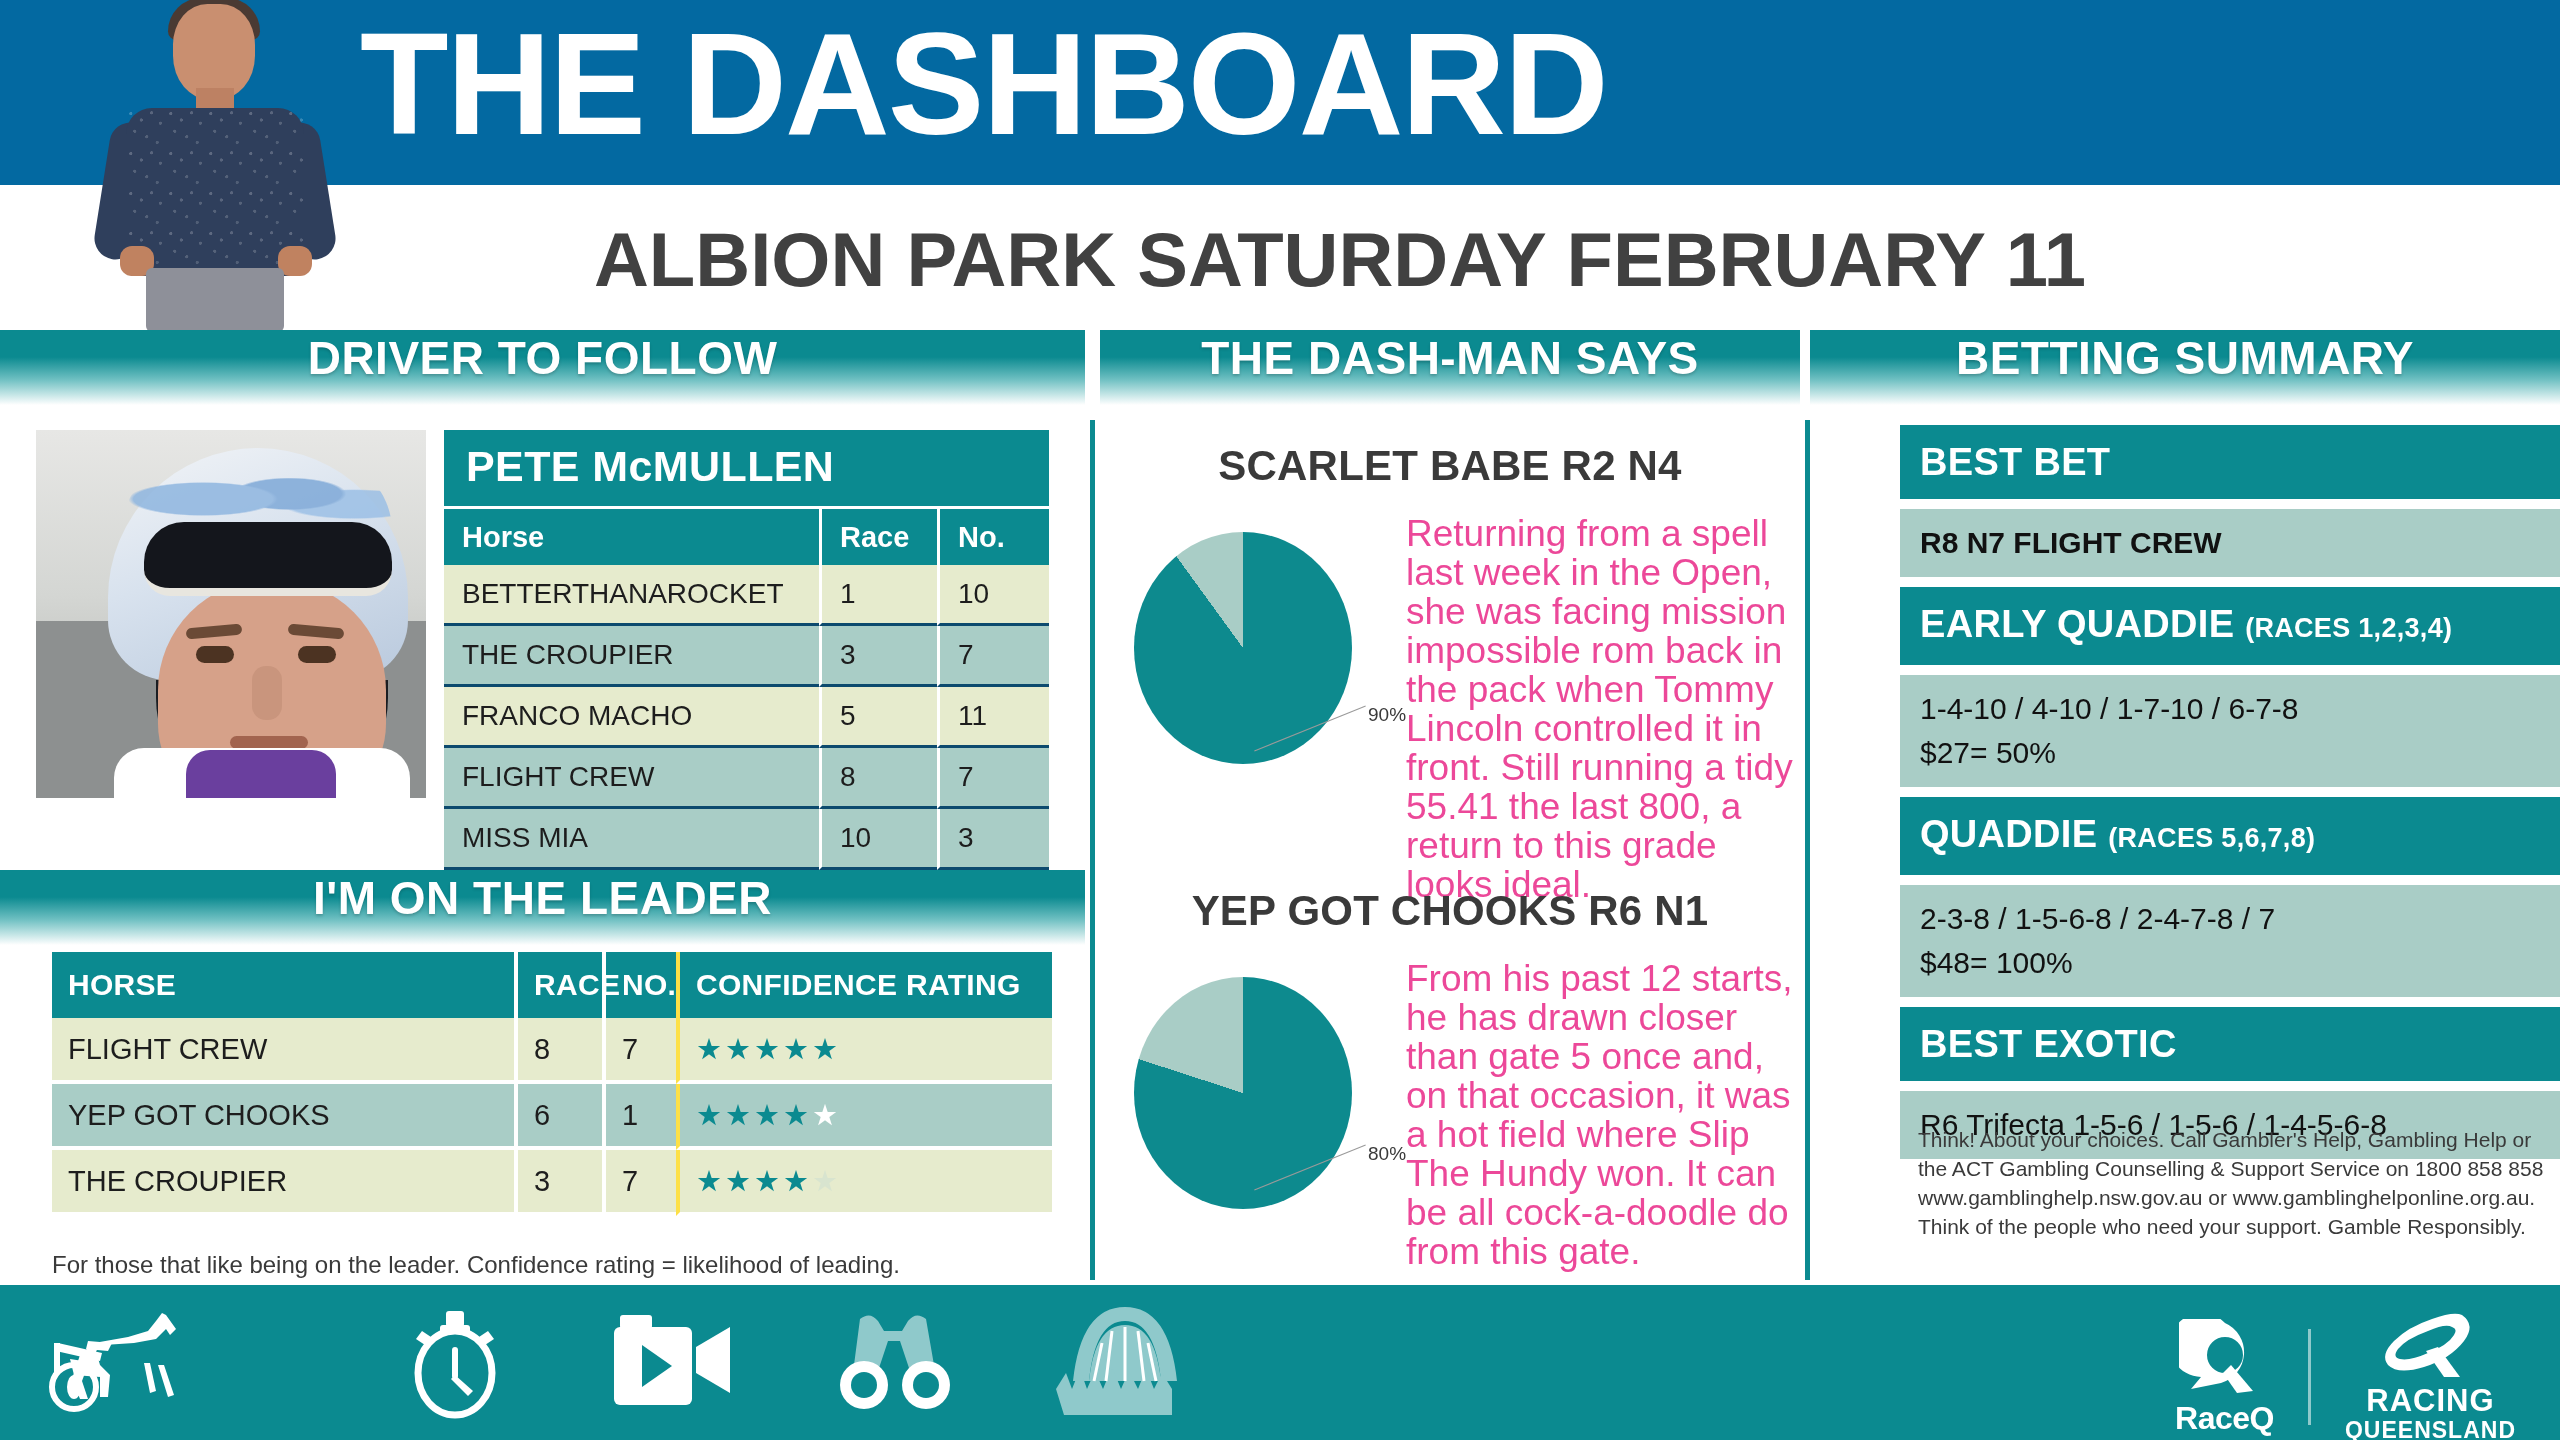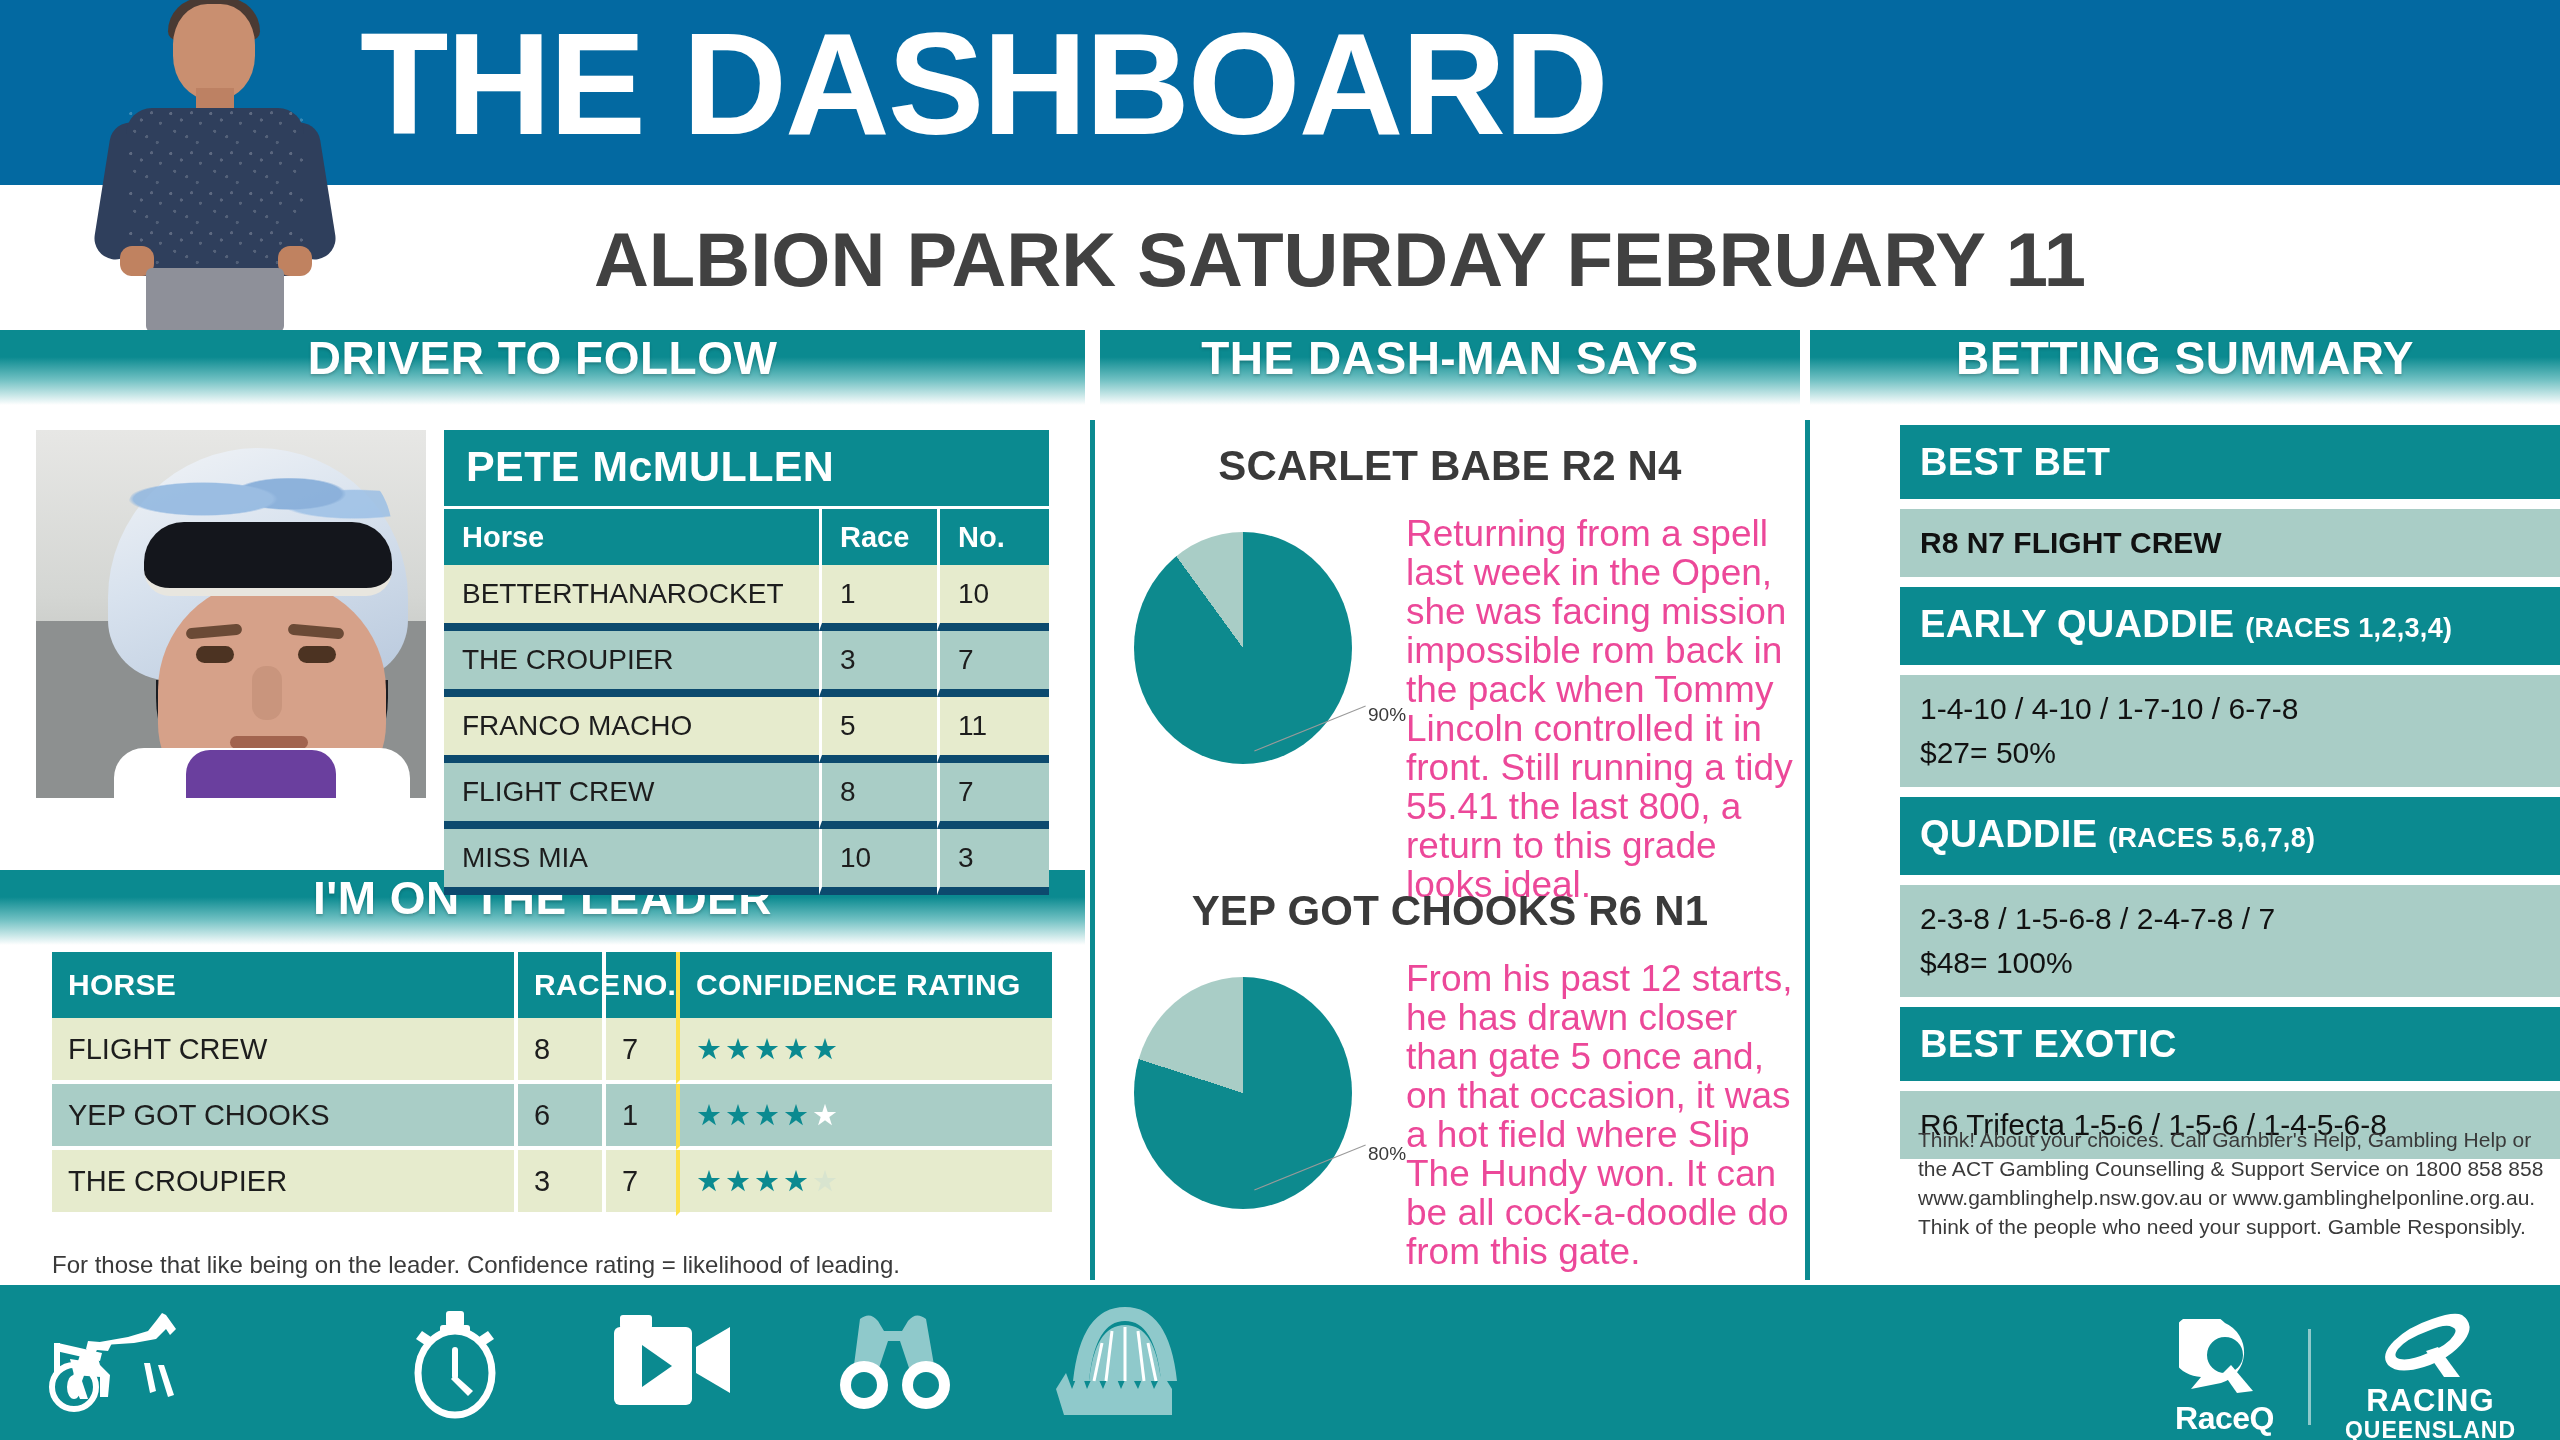--- a/index.html
+++ b/index.html
@@ -154,21 +154,21 @@
     line-height:60px; padding:6px 0 10px 22px; letter-spacing:.4px;
   }
   .dt-head{ display:flex; background:#0b8a90; border-top:3px solid #fff; }
   .dt-head > div{
     color:#ffffff; font-weight:bold; font-size:29px; line-height:56px;
     padding-left:18px;
   }
   .dt-row{ display:flex; }
   .dt-row > div{
     color:#1d1d1d; font-size:28px; line-height:58px; padding-left:18px;
-    border-bottom:8px solid #0c4a6e;
+    border-bottom:3px solid #0c4a6e;
   }
   .dt-row.even > div{ background:#e6ebcd; }
   .dt-row.odd  > div{ background:#a9cdc6; }
   .c-horse{ width:375px; }
   .c-race { width:118px; border-left:3px solid #fff; }
   .c-no   { width:112px; border-left:3px solid #fff; }
 
   
   .leader-table{ position:absolute; left:52px; top:622px; width:1000px; }
   .lt-head{ display:flex; background:#0b8a90; }

